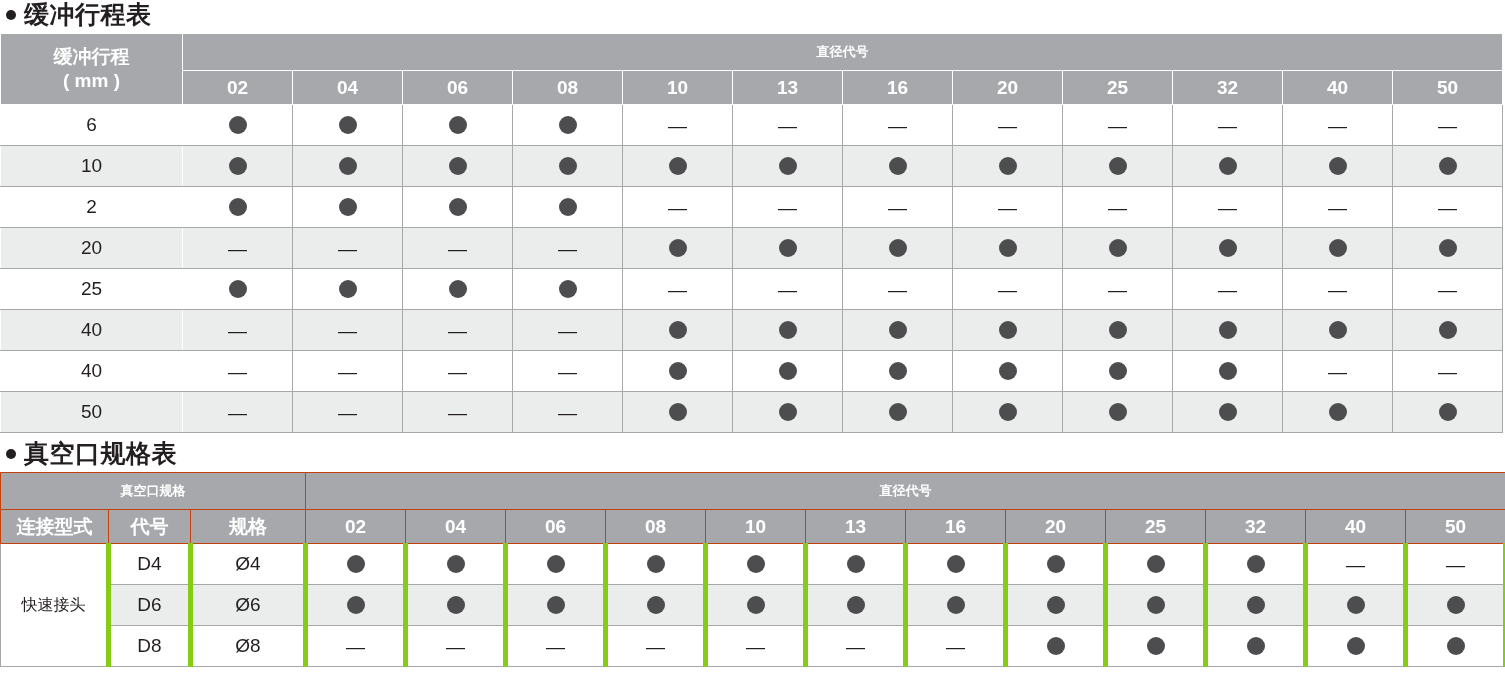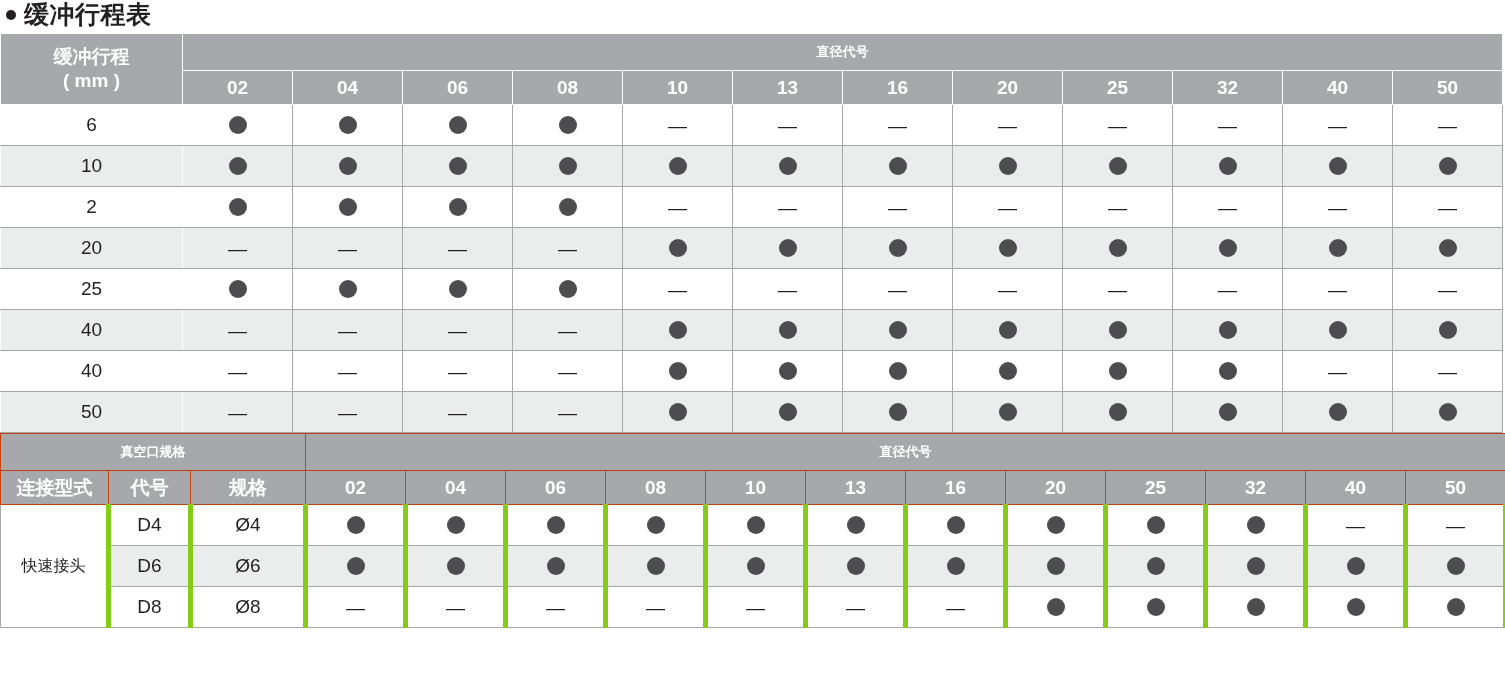--- a/index.html
+++ b/index.html
@@ -275,20 +275,24 @@
         <td class="cell alt"><span class="dot"></span></td>
         <td class="cell alt"><span class="dot"></span></td>
         <td class="cell alt"><span class="dot"></span></td>
         <td class="cell alt"><span class="dot"></span></td>
         <td class="cell alt"><span class="dot"></span></td>
         <td class="cell alt"><span class="dot"></span></td>
       </tr>
     </tbody>
   </table>
 
+  <div class="section-title" id="title-2">
+    <span class="bullet"></span>
+    <span>真空口规格表</span>
+  </div>
 
   <table class="tbl2" id="table-vacuum-port">
     <colgroup>
       <col style="width:108px">
       <col style="width:82px">
       <col style="width:115px">
       <col span="12" style="width:100px">
     </colgroup>
     <tbody>
       <tr>

